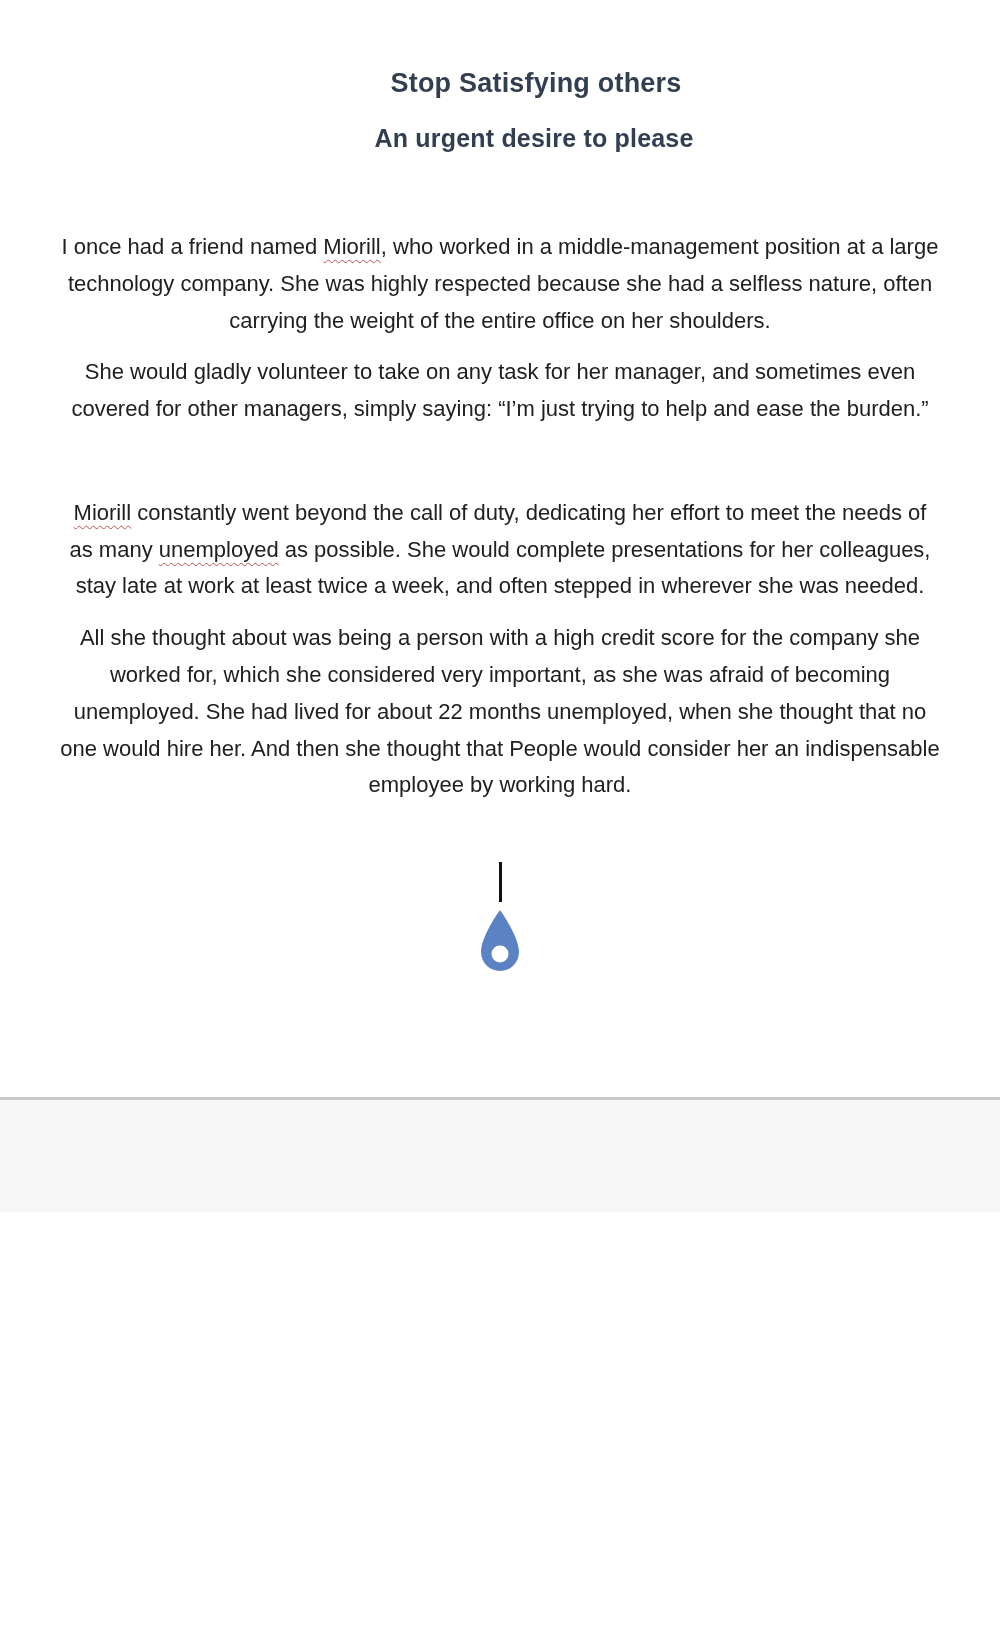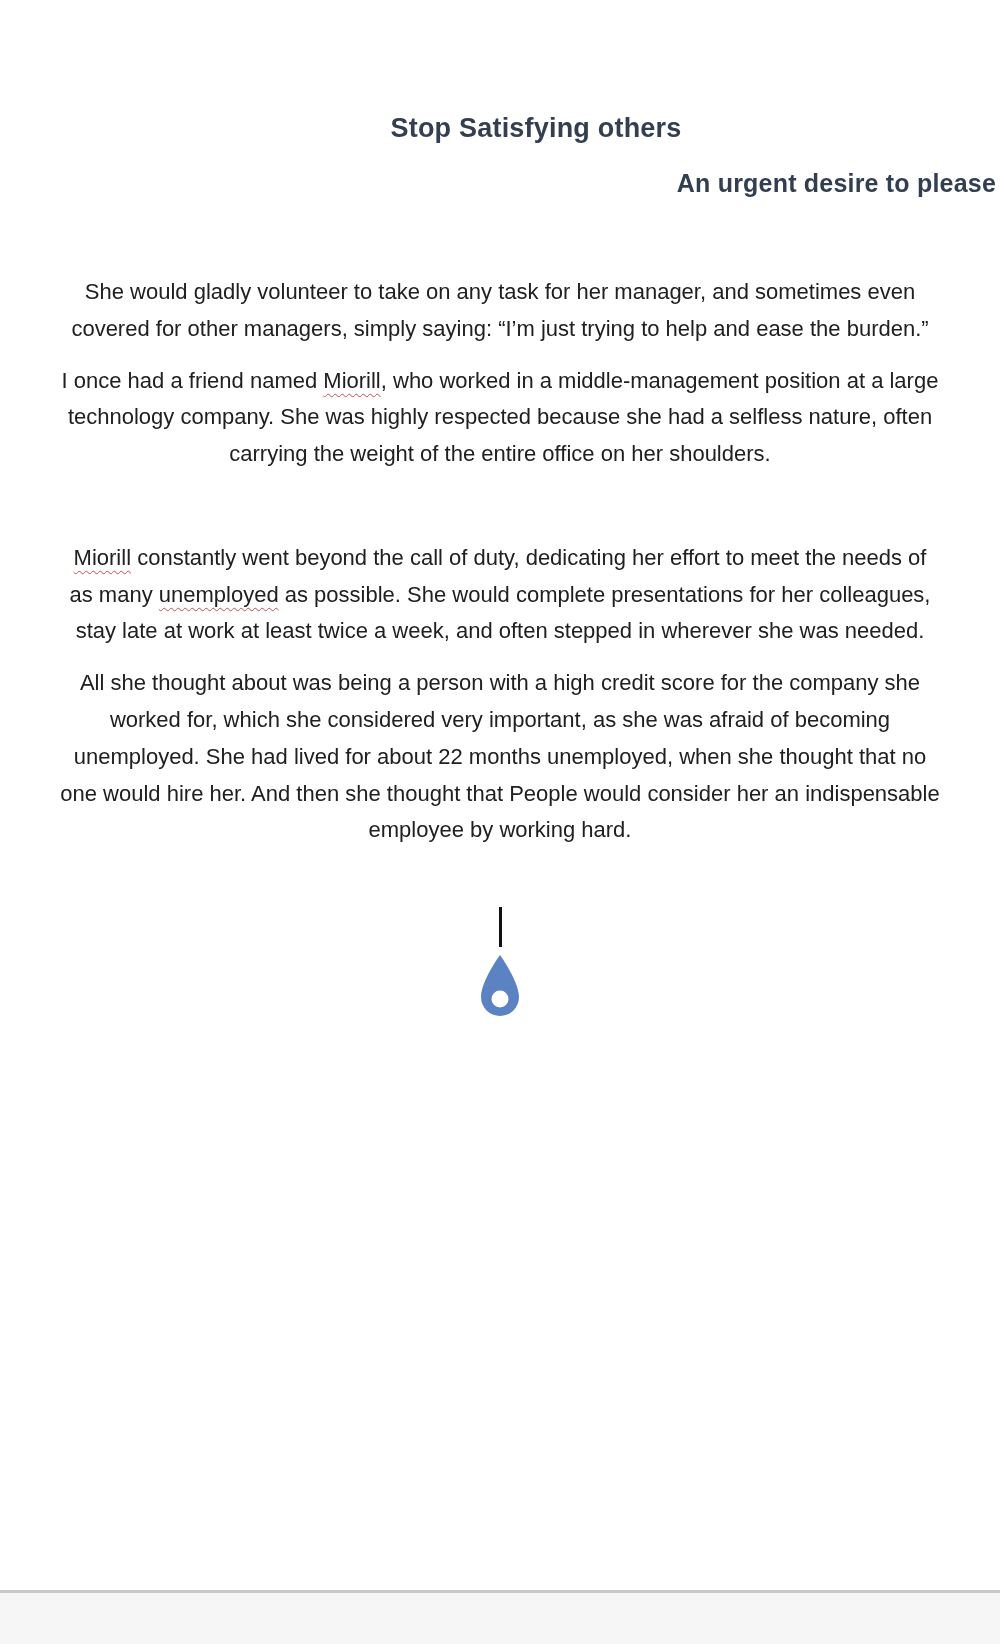--- a/index.html
+++ b/index.html
@@ -10,46 +10,45 @@
   }
   .viewport {
     width: 1000px;
     height: 1644px;
     position: relative;
     overflow: hidden;
     background: #ffffff;
   }
   .page {
     width: 1000px;
-    height: 1590px;
+    height: 1097px;
     background: #ffffff;
     overflow: hidden;
     box-sizing: border-box;
-    padding-top: 112px;
+    padding-top: 67px;
   }
   .heading-block {
     text-align: center;
     padding-left: 72px; 
   }
   h1.doc-title {
     margin: 0;
     font-size: 27px;
     line-height: 32px;
     font-weight: 700;
     color: var(--heading, #333F50);
     letter-spacing: 0.2px;
   }
   h2.doc-subtitle {
     margin: 24px 4px 0 0;
     font-size: 25px;
     line-height: 30px;
     font-weight: 700;
     color: var(--heading, #333F50);
     letter-spacing: 0.2px;
-    text-align: right;
   }
   .body-text {
     width: 880px;
     margin: 76px auto 0 auto;
     text-align: center;
     color: var(--body, #202020);
     font-size: 22px;
     line-height: 36.8px;
   }
   .body-text p.para {
@@ -99,22 +98,22 @@
 <div class="viewport">
 
   <div class="page">
 
     <div class="heading-block">
       <h1 class="doc-title">Stop Satisfying others</h1>
       <h2 class="doc-subtitle">An urgent desire to please</h2>
     </div>
 
     <div class="body-text" id="paragraphs">
+        <p class="para"><span>I once had a friend named </span><span class="misspelled">Miorill</span><span>, who worked in a middle-management position at a large technology company. She was highly respected because she had a selfless nature, often carrying the weight of the entire office on her shoulders.</span></p>
         <p class="para"><span>She would gladly volunteer to take on any task for her manager, and sometimes even covered for other managers, simply saying: “I’m just trying to help and ease the burden.”</span></p>
-        <p class="para"><span>I once had a friend named </span><span class="misspelled">Miorill</span><span>, who worked in a middle-management position at a large technology company. She was highly respected because she had a selfless nature, often carrying the weight of the entire office on her shoulders.</span></p>
         <p class="para empty">&nbsp;</p>
         <p class="para"><span class="misspelled">Miorill</span><span> constantly went beyond the call of duty, dedicating her effort to meet the needs of as many </span><span class="misspelled">unemployed</span><span> as possible. She would complete presentations for her colleagues, stay late at work at least twice a week, and often stepped in wherever she was needed.</span></p>
         <p class="para"><span>All she thought about was being a person with a high credit score for the company she worked for, which she considered very important, as she was afraid of becoming unemployed. She had lived for about 22 months unemployed, when she thought that no one would hire her. And then she thought that People would consider her an indispensable employee by working hard.</span></p>
       </div>
 
     <div class="caret-cluster">
       <div class="caret"></div>
       <svg class="drop-handle" viewBox="0 0 46 66" xmlns="http://www.w3.org/2000/svg">
         <path d="M23 1 C 23 1 4 27 4 43 a 19 19 0 1 0 38 0 C 42 27 23 1 23 1 Z" fill="var(--accent, #5B83C4)"></path>
         <circle cx="23" cy="45" r="8.5" fill="#ffffff"></circle>

